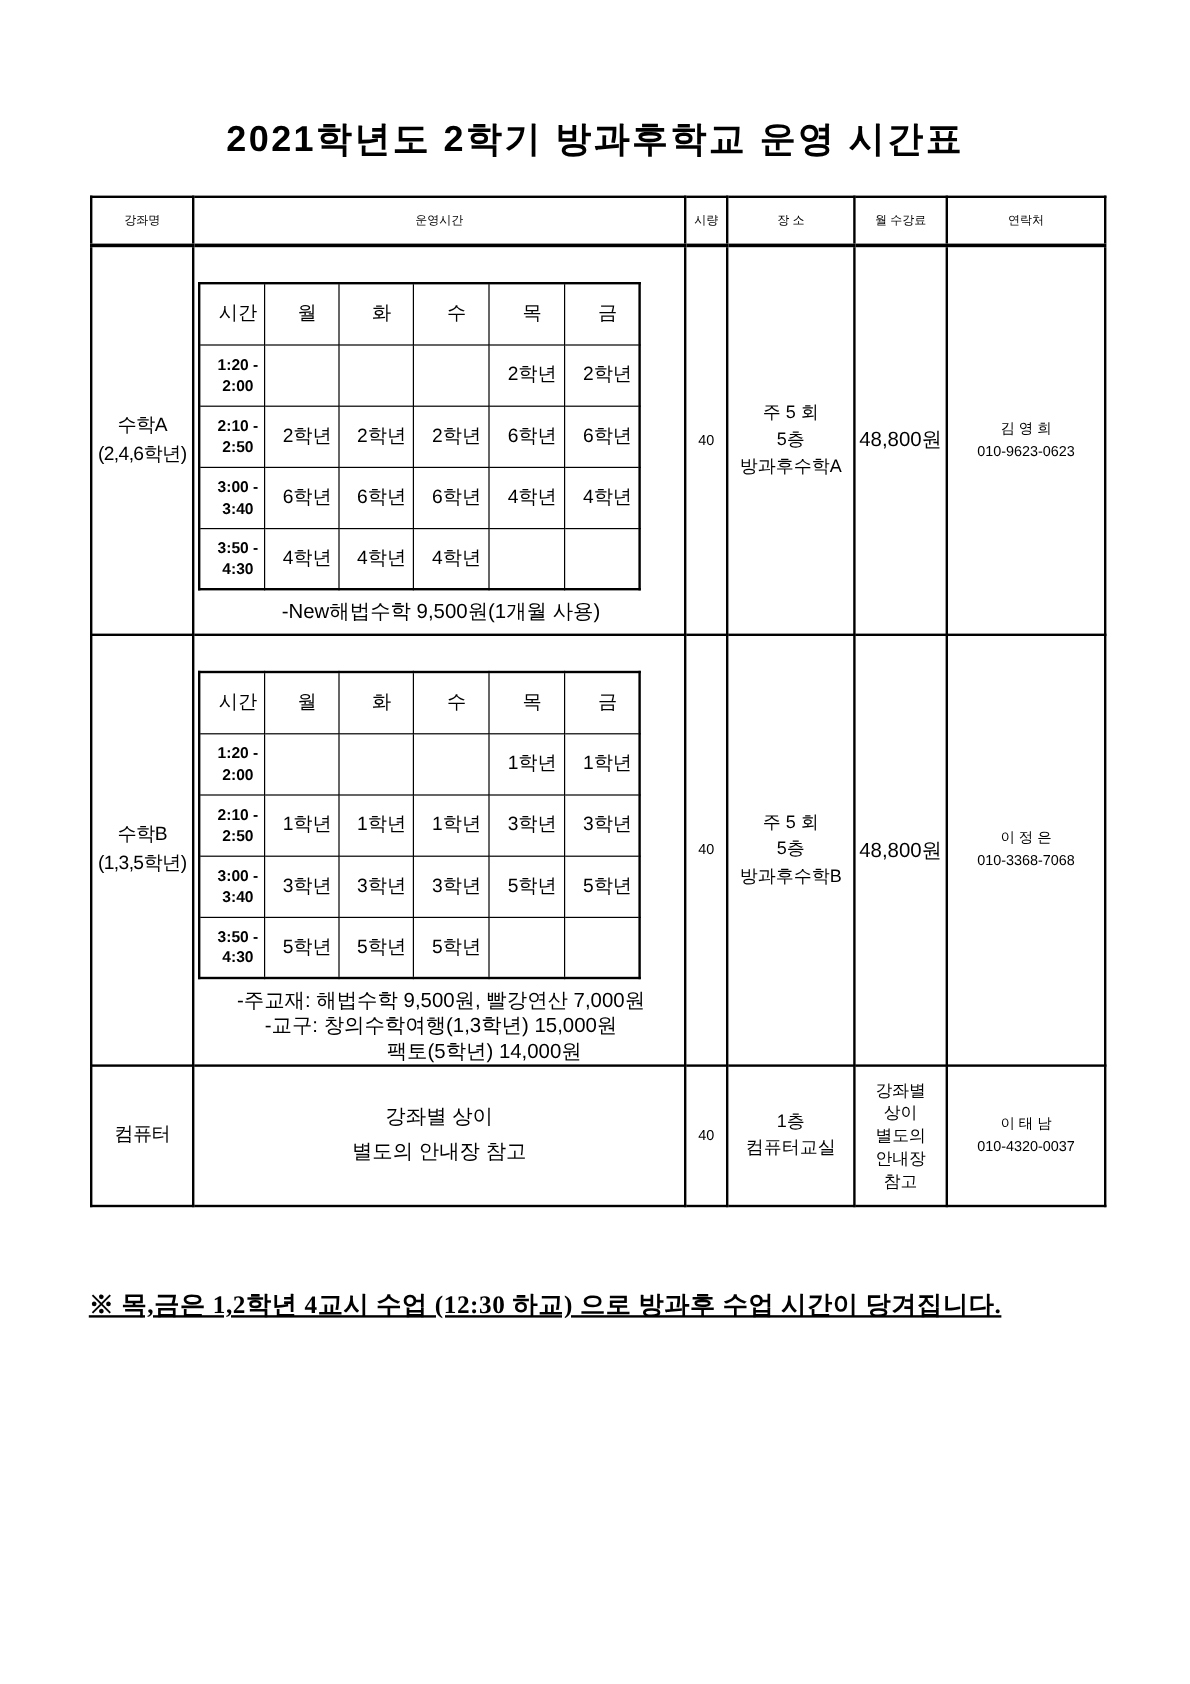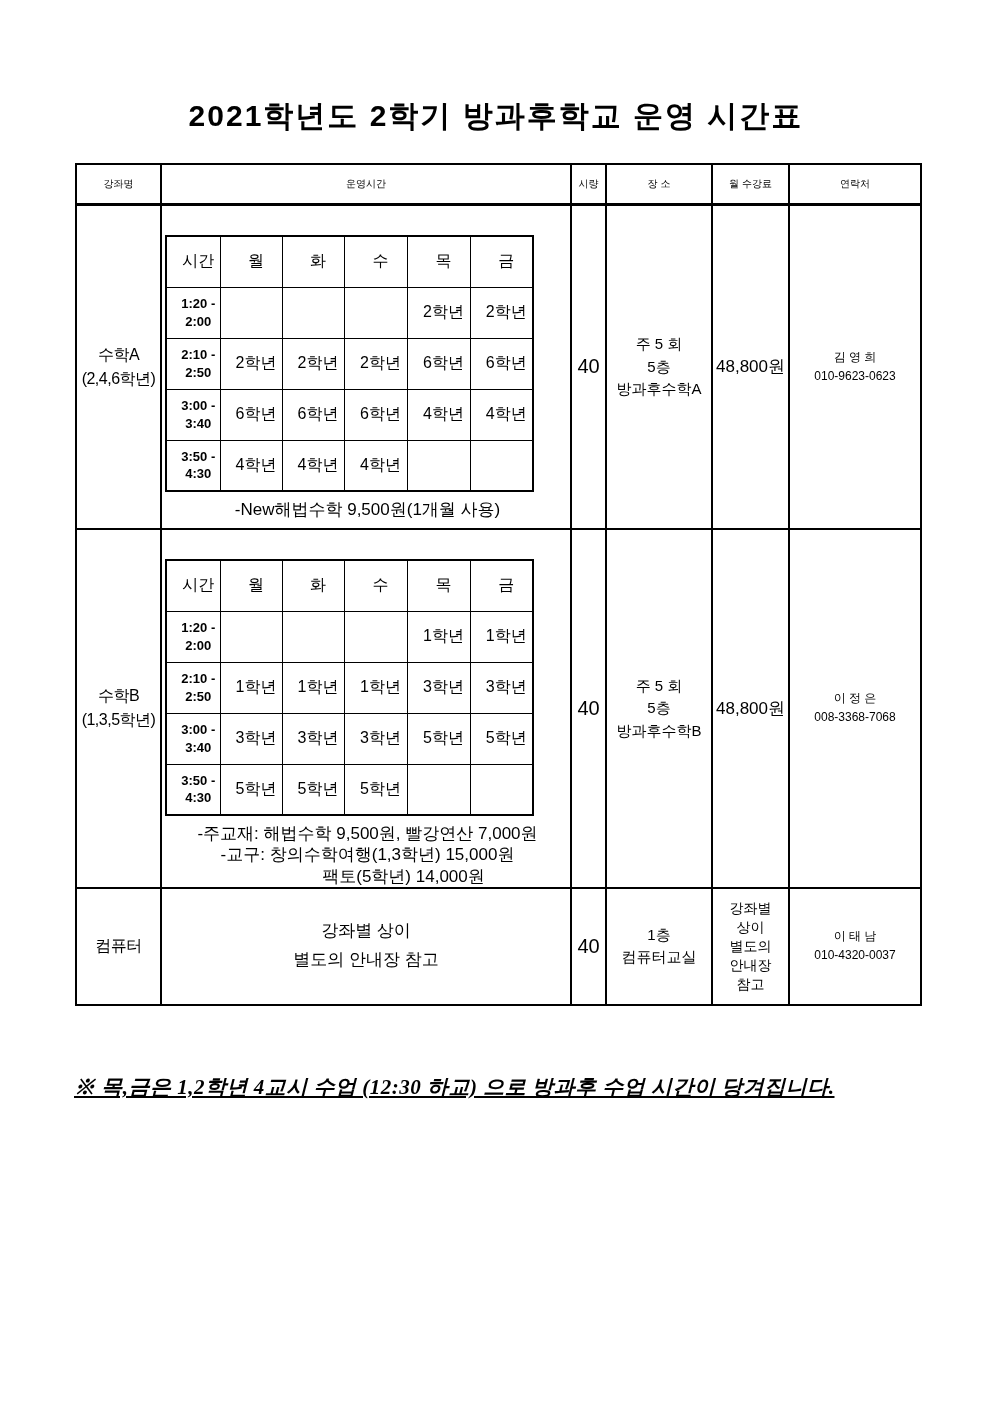--- a/index.html
+++ b/index.html
@@ -23,21 +23,21 @@
   }
   .main-table th, .main-table td {
     border: 2px solid #000; text-align: center; vertical-align: middle; padding: 0;
   }
   .main-table thead th {
     height: 40px; font-size: 10px; font-weight: normal; border-bottom: 3px solid #000;
   }
   .pre { white-space: pre-line; }
 
   .course-cell  { font-size: 16px; line-height: 1.5; letter-spacing: -0.5px; }
-  .hours-cell   { font-size: 20px; }
+  .hours-cell   { font-size: 12px; }
   .place-cell   { font-size: 15px; line-height: 1.5; }
   .fee-cell     { font-size: 17px; border-radius: 23px; }
   .fee-small    { font-size: 14px; line-height: 1.35; }
   .contact-cell { font-size: 12px; line-height: 1.6; }
   .desc-cell    { font-size: 17px; line-height: 1.7; }
 
   .schedule-cell { vertical-align: top; text-align: left; }
   .sched-pad-a { padding: 22px 0 0 3px; }
   .sched-pad-b { padding: 29px 0 0 3px; }
 
@@ -54,21 +54,21 @@
   }
 
   .notes { margin-top: 4px; }
   .note { font-size: 17px; line-height: 1.25; white-space: nowrap; }
   .note.indent { padding-left: 72px; }
 
   .footnote {
     position: absolute; top: 1073px; left: 74px;
     font-family: "Liberation Serif", serif;
     font-size: 21px; font-weight: bold; letter-spacing: 0.5px;
-    text-decoration: underline; white-space: nowrap; font-style: italic;
+    text-decoration: underline; white-space: nowrap;
   }
 </style>
 </head>
 <body>
 
 <div class="page">
 
   <h1 class="title">2021학년도 2학기 방과후학교 운영 시간표</h1>
 
   <table class="main-table">
@@ -234,21 +234,21 @@
               <div class="note indent">팩토(5학년) 14,000원</div>
             </div>
           </div>
         </td>
         <td class="hours-cell">40</td>
         <td class="place-cell pre">주 5 회
 5층
 방과후수학B</td>
         <td class="fee-cell">48,800원</td>
         <td class="contact-cell pre">이 정 은
-008-3368-7068</td>
+010-3368-7068</td>
       </tr>
 
       <tr style="height:117px">
         <td class="course-cell">컴퓨터</td>
         <td class="desc-cell pre">강좌별 상이
 별도의 안내장 참고</td>
         <td class="hours-cell">40</td>
         <td class="place-cell pre">1층
 컴퓨터교실</td>
         <td class="fee-small pre">강좌별

